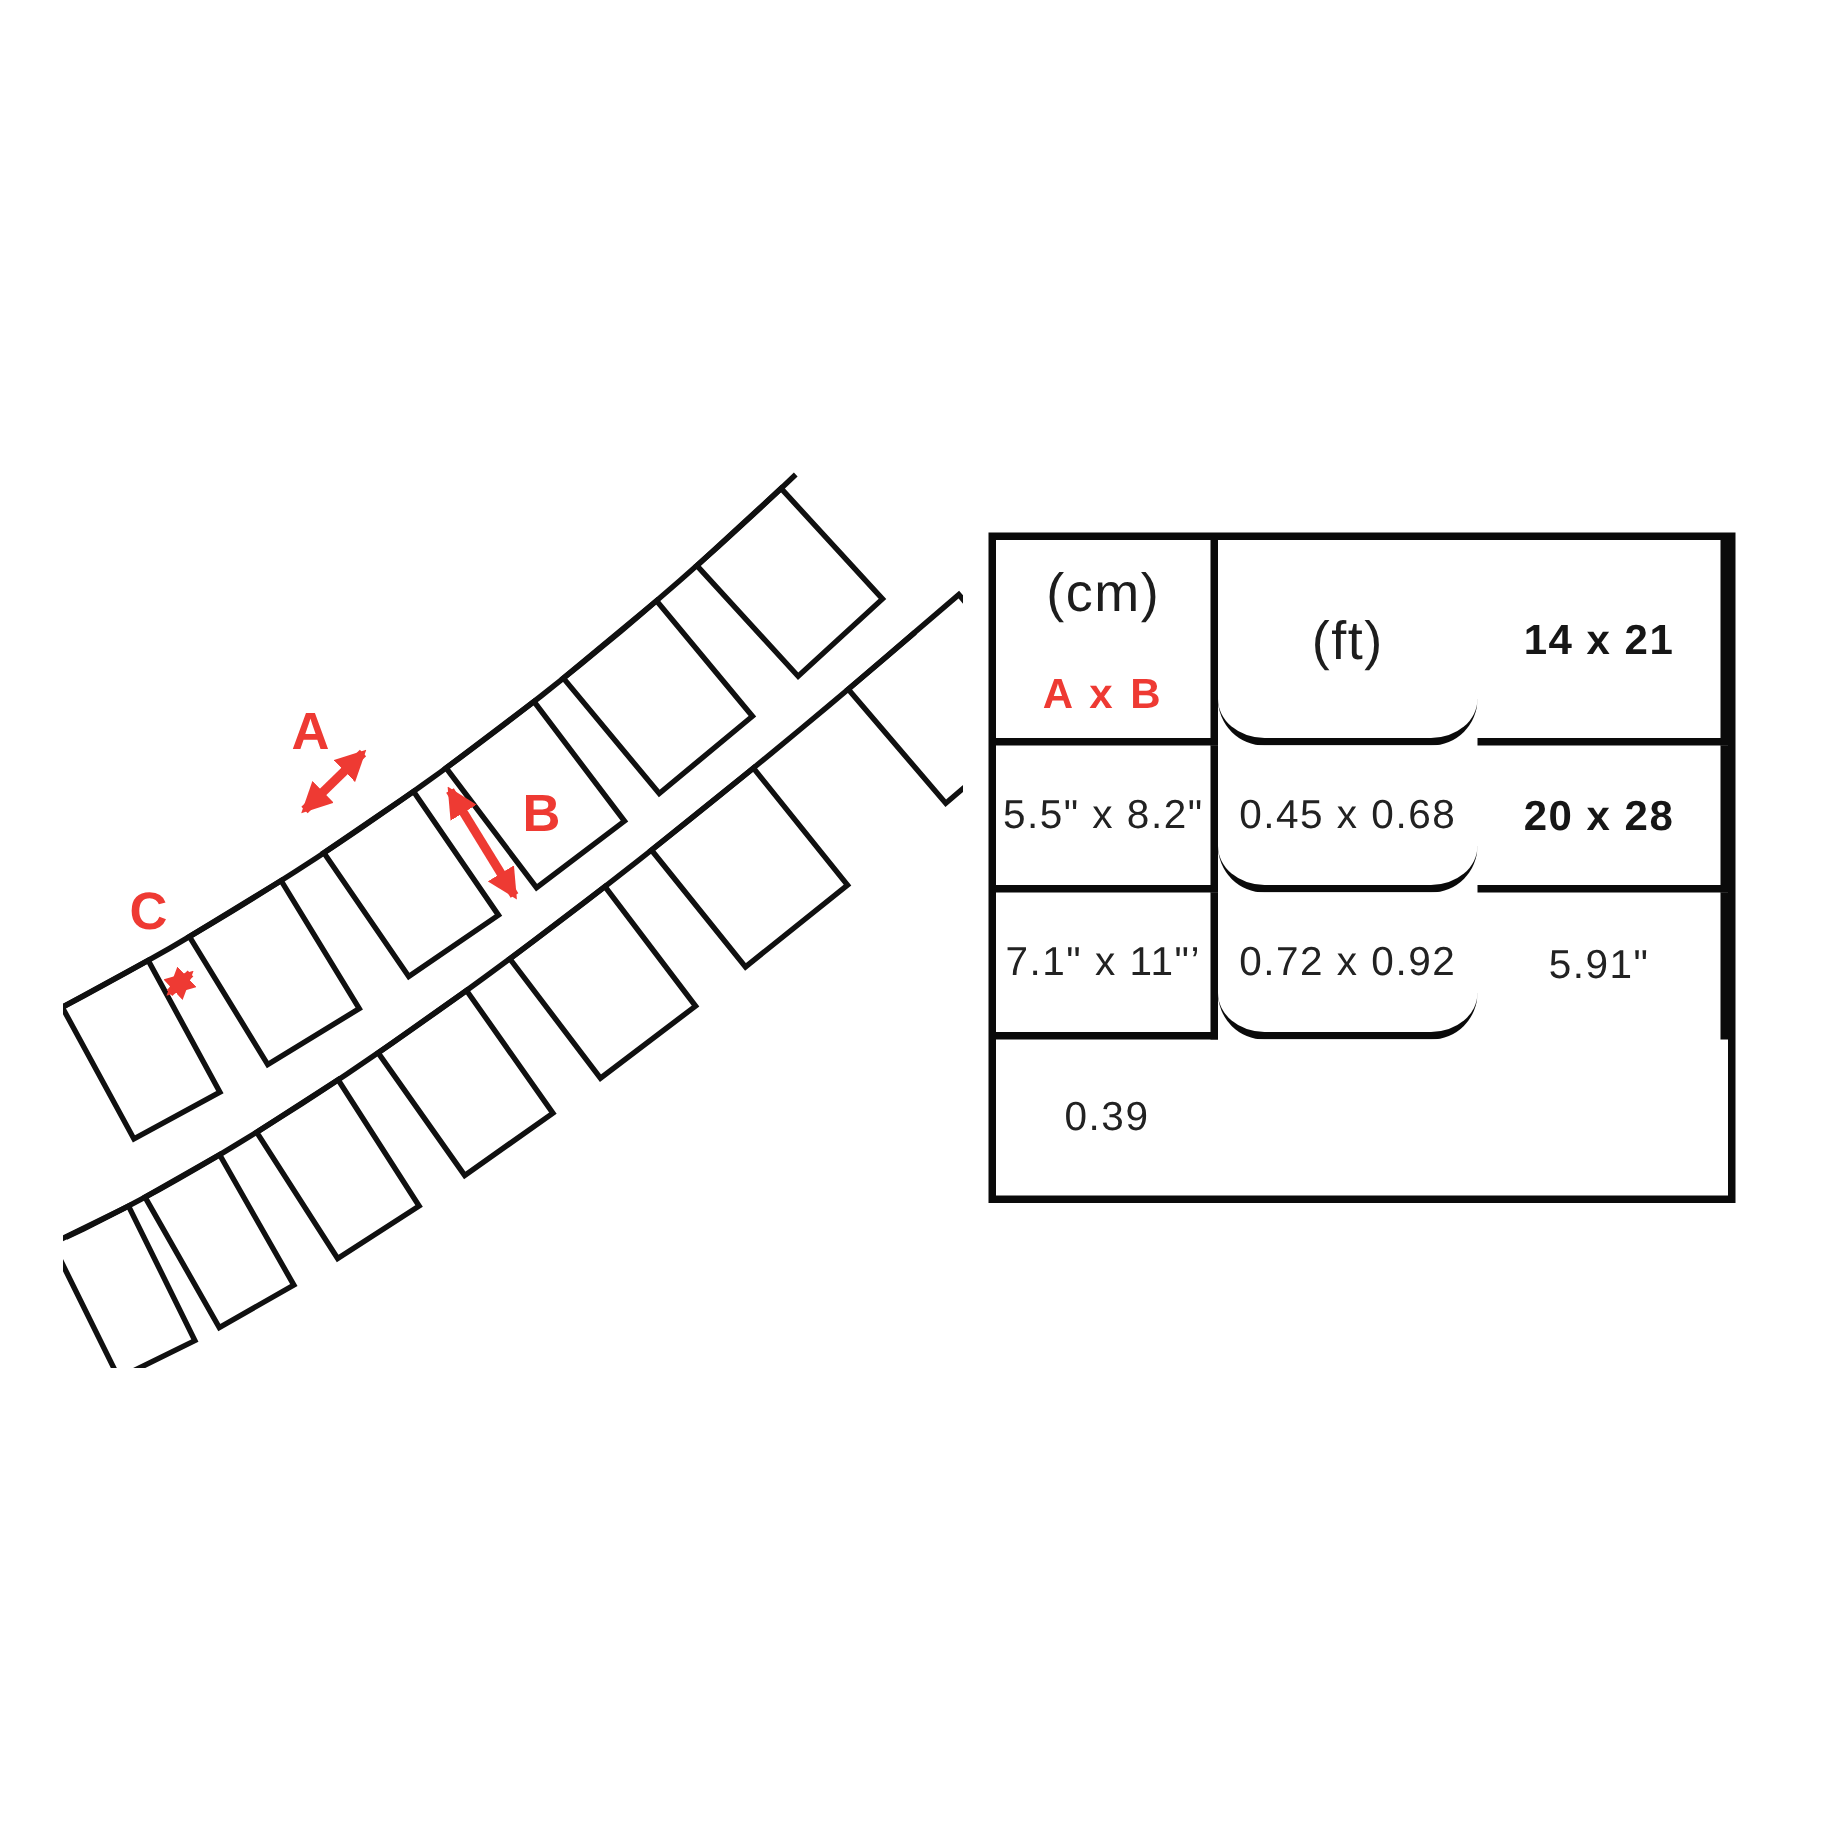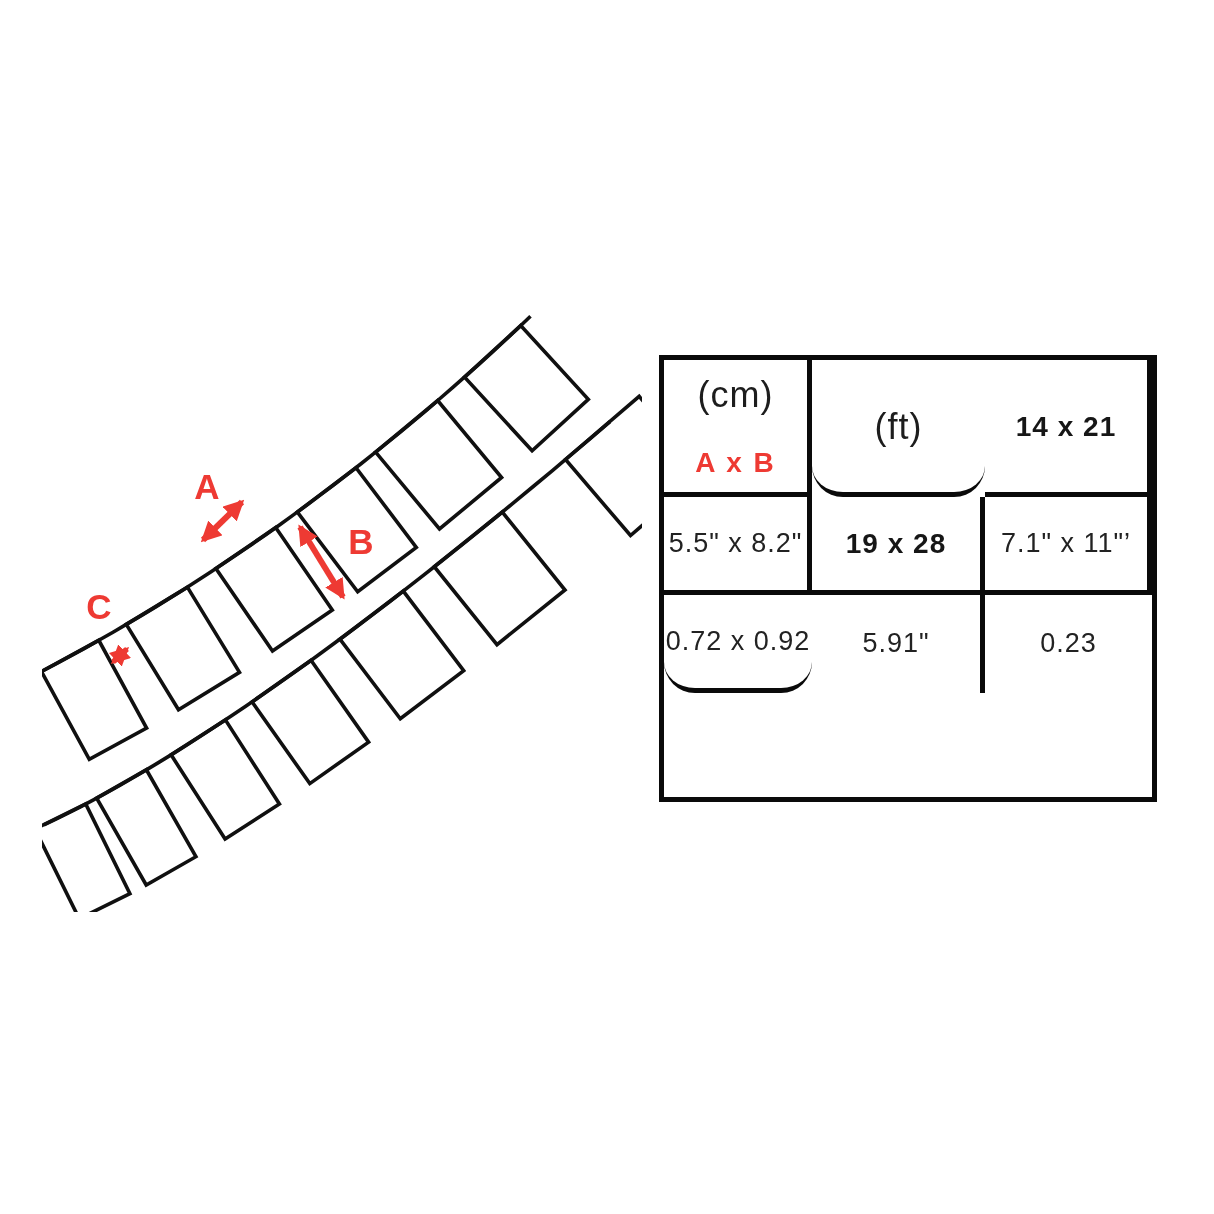--- a/index.html
+++ b/index.html
@@ -86,31 +86,34 @@
     <div class="cell last-col">
       <span class="unit">(ft)</span>
     </div>
 
     <div class="cell">
       <span class="dim-cm">14 x 21</span>
     </div>
     <div class="cell">
       <span class="dim-val">5.5" x 8.2"</span>
     </div>
+    <div class="cell last-col">
+      <span class="dim-val">0.45 x 0.68</span>
+    </div>
 
     <div class="cell">
-      <span class="dim-cm">19 x 28</span>
+      <span class="dim-cm">20 x 28</span>
     </div>
     <div class="cell">
       <span class="dim-val">7.1" x 11"’</span>
     </div>
     <div class="cell last-col">
       <span class="dim-val">0.72 x 0.92</span>
     </div>
 
     <div class="cell last-row">
       <span class="dim-val">5.91"</span>
     </div>
     <div class="cell last-col last-row">
-      <span class="dim-val">0.23</span>
+      <span class="dim-val">0.39</span>
     </div>
   </div>
 </div>
 
 </body></html>

